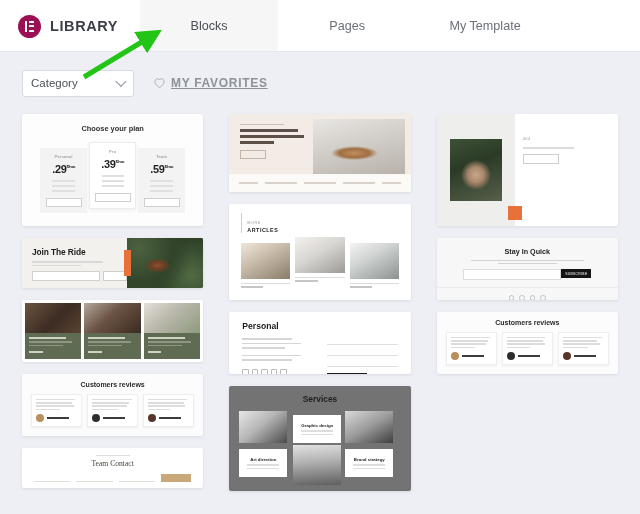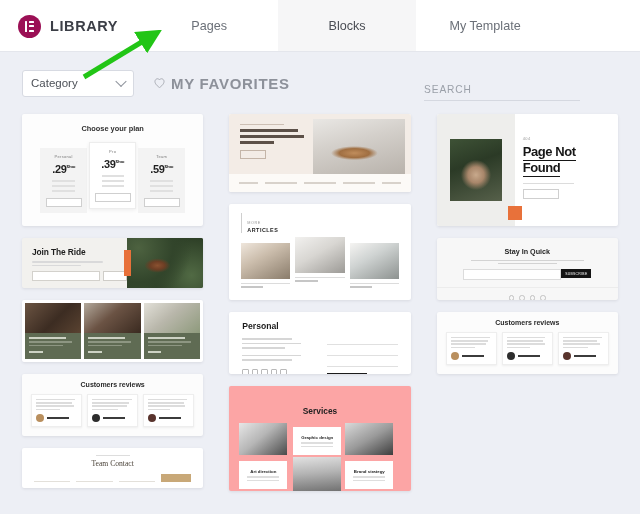--- a/index.html
+++ b/index.html
@@ -56,21 +56,21 @@
   .chev{
     position:absolute;right:9px;top:50%;width:7px;height:7px;
     border-right:1.4px solid #8e939c;border-bottom:1.4px solid #8e939c;
     transform:translateY(-70%) rotate(45deg);
   }
   .favorites{display:flex;align-items:center;gap:6px;margin-left:20px;cursor:pointer;}
   .heart{
     position:relative;width:11px;height:10px;
   }
   .heart svg{display:block;}
-  .fav-label{font-size:15px;letter-spacing:.7px;color:#8d919a;font-weight:bold;}
+  .fav-label{font-size:12px;letter-spacing:.7px;color:#8d919a;font-weight:bold;text-decoration:underline;}
 
   .search-wrap{position:absolute;left:424px;bottom:13px;width:156px;}
   .search-input{
     width:100%;border:none;border-bottom:1px solid #d5d8e0;background:transparent;
     font-size:10.2px;letter-spacing:.9px;color:#8d919a;padding:0 0 5px 0;outline:none;
     font-family:"Liberation Sans",sans-serif;
   }
   .search-input::placeholder{color:#9ba0a9;letter-spacing:.9px;}
 
   
@@ -201,21 +201,21 @@
   .ct-l i.w1{width:72%;}
   .ct-l i.w2{width:86%;}
   .ct-l i.w3{width:62%;}
   .ct-social{display:flex;gap:3px;margin-top:5px;}
   .ct-social b{display:block;width:4.5px;height:4.5px;border:1px solid #b9b9b9;border-radius:1px;}
   .ct-r{flex:1;display:flex;flex-direction:column;gap:4px;}
   .ct-r .fi{border-bottom:1px solid #e0e0e0;height:6px;}
   .ct-r .fb{margin-top:2px;width:40px;height:8px;background:#1b1b1b;}
 
   
-  .c-services{height:105px;background:#fca5a5;padding:20px 10px;box-sizing:border-box;}
+  .c-services{height:105px;background:#737373;padding:8px 10px;box-sizing:border-box;}
   .sv-title{text-align:center;font-size:8.4px;font-weight:bold;color:#1f1f1f;margin-bottom:7px;}
   .sv-grid{position:relative;height:74px;}
   .sv-img{position:absolute;}
   .sv-a{left:0;top:0;width:48px;height:32px;background:linear-gradient(140deg,#e7e7e7 0%,#b6b6b6 45%,#4a4a4a 100%);}
   .sv-b{left:54px;top:4px;width:48px;height:28px;background:#fff;display:flex;flex-direction:column;align-items:center;justify-content:center;gap:2.4px;}
   .sv-c{left:106px;top:0;width:48px;height:32px;background:linear-gradient(150deg,#dadada 0%,#9a9a9a 50%,#3d3d3d 100%);}
   .sv-d{left:0;top:38px;width:48px;height:28px;background:#fff;display:flex;flex-direction:column;align-items:center;justify-content:center;gap:2.4px;}
   .sv-e{left:54px;top:34px;width:48px;height:40px;background:linear-gradient(175deg,#e2e2e2 0%,#b4b4b4 40%,#5e5e5e 100%);}
   .sv-f{left:106px;top:38px;width:48px;height:28px;background:#fff;display:flex;flex-direction:column;align-items:center;justify-content:center;gap:2.4px;}
   .sv-h{font-size:4.4px;font-weight:bold;color:#1f1f1f;}
@@ -286,25 +286,25 @@
               <b></b>
               <b></b>
               <b></b>
             </span>
         </span>
       </span>
       <span class="brand-text">LIBRARY</span>
     </div>
 
     <div class="tabs">
+      <div class="tab active">
+        <span>Blocks</span>
+      </div>
       <div class="tab">
         <span>Pages</span>
-      </div>
-      <div class="tab active">
-        <span>Blocks</span>
       </div>
       <div class="tab">
         <span>My Template</span>
       </div>
     </div>
     <div class="header-sep"></div>
   </div>
 
   <div class="filterbar">
     <div class="select-wrap">
@@ -316,23 +316,20 @@
 
     <div class="favorites">
       <span class="heart">
         <svg width="11" height="10" viewBox="0 0 24 22">
           <path d="M12 21 C12 21 2 14.5 2 7.8 C2 4 4.9 1.6 7.9 1.6 C9.9 1.6 11.3 2.7 12 3.9 C12.7 2.7 14.1 1.6 16.1 1.6 C19.1 1.6 22 4 22 7.8 C22 14.5 12 21 12 21 Z" fill="none" stroke="#a4a8b0" stroke-width="2"></path>
         </svg>
       </span>
       <span class="fav-label">MY FAVORITES</span>
     </div>
 
-    <div class="search-wrap">
-      <input class="search-input" placeholder="SEARCH" style="">
-    </div>
   </div>
 
   <div class="grid">
 
     <div class="col">
 
       <div class="card c-pricing">
         <div class="head">Choose your plan</div>
         <div class="plans">
           <div class="plan side">
@@ -578,24 +575,20 @@
     <div class="col">
 
       <div class="card c-404">
         <div class="nf-left">
           <div class="nf-img"></div>
           <div class="nf-orange"></div>
         </div>
         <div class="nf-right">
           <div class="nf-grey"></div>
           <div class="nf-kick">404</div>
-          <div class="nf-h">
-            <span class="u">Page Not</span><br>
-            <span class="u">Found</span>
-          </div>
           <div class="nf-sub"></div>
           <div class="nf-btn"></div>
         </div>
       </div>
 
       <div class="card c-stay">
         <div class="st-title">Stay In Quick</div>
         <div class="st-sub">
             <i></i>
             <i class="s"></i>

